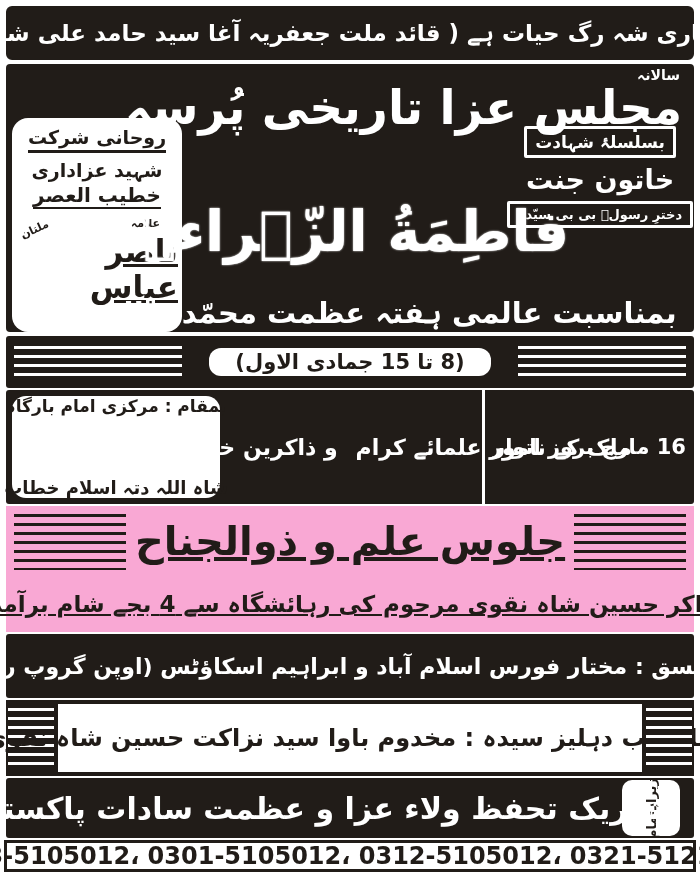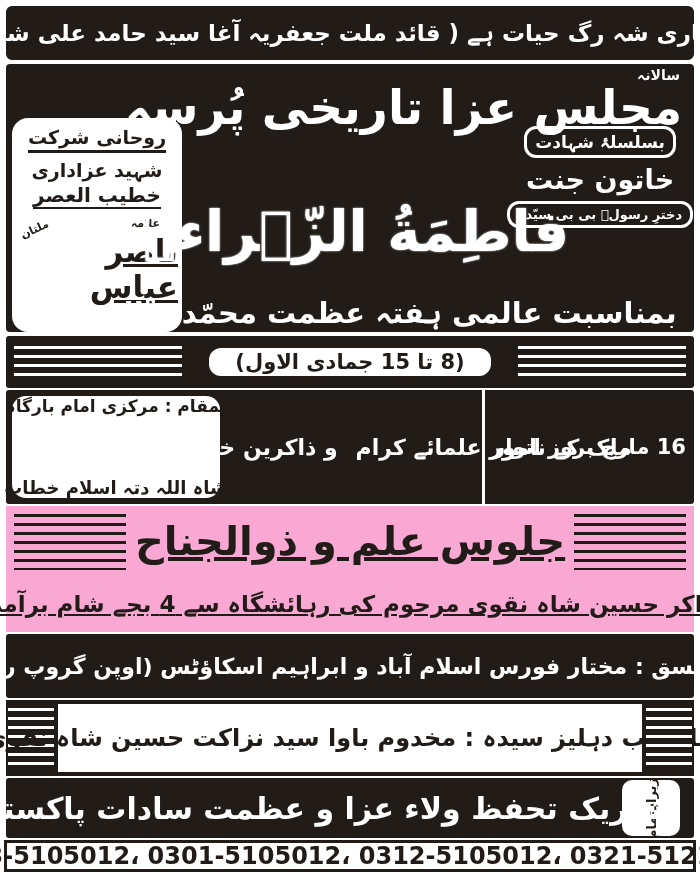--- a/index.html
+++ b/index.html
@@ -45,21 +45,21 @@
     position:absolute; top:92px; left:175px; width:350px; height:150px;
     display:flex; align-items:center; justify-content:center;
     font-size:56px; font-weight:bold; white-space:nowrap;
     text-shadow:0 0 2px #fff; letter-spacing:-2px;
   }
   .right-col {
     position:absolute; top:62px; right:8px; width:172px;
     display:flex; flex-direction:column; align-items:center; gap:6px;
   }
   .outline-box {
-    border:3px solid #fff; border-radius:12px; padding:3px 8px;
+    border:3px solid #fff; border-radius:2px; padding:3px 8px;
     font-weight:bold; text-align:center; white-space:nowrap;
   }
   .right-col .b1 { font-size:17px; }
   .right-col .mid { font-size:27px; font-weight:bold; }
   .right-col .b2 { font-size:13px; }
   .occasion {
     position:absolute; bottom:2px; left:0; right:0;
     text-align:center; font-size:29px; font-weight:bold; white-space:nowrap;
   }
 

